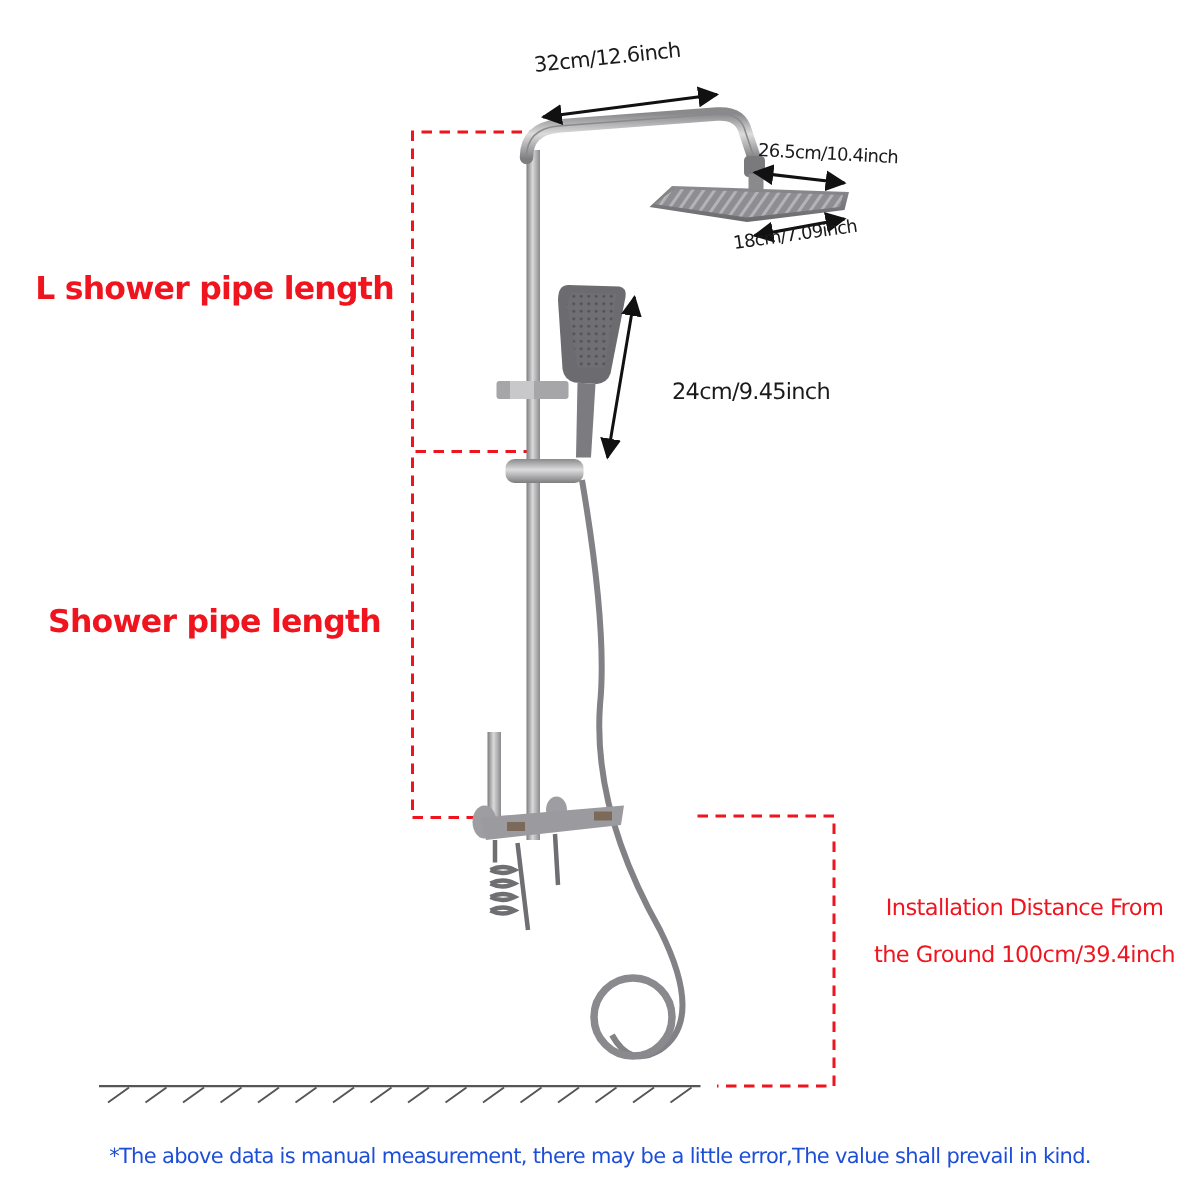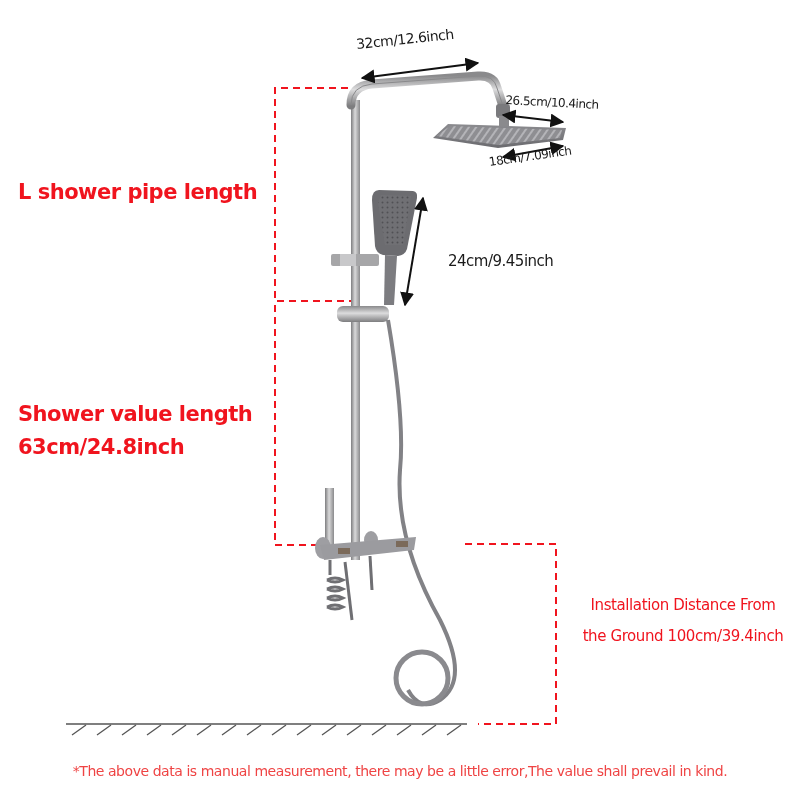--- a/index.html
+++ b/index.html
@@ -1,29 +1,29 @@
 <!DOCTYPE html>
 <html><head>
   <meta charset="utf-8">
   <style>
     html, body { margin: 0; padding: 0; background: #ffffff; }
     body { width: 800px; height: 800px; position: relative; overflow: hidden; font-family: "DejaVu Sans", sans-serif; }
     .canvas { position: absolute; left: 0; top: 0; width: 800px; height: 800px; }
-    .red-label { position: absolute; color: #f0141e; font-weight: bold; font-family: "DejaVu Sans", sans-serif; letter-spacing: -0.5px; }
+    .red-label { position: absolute; color: #f0141e; font-weight: bold; text-align: center; font-family: "DejaVu Sans", sans-serif; letter-spacing: -0.5px; }
     .red-label .l1, .red-label .l2 { display: block; white-space: nowrap; }
     .lbl-l { left: 18px; top: 176px; width: 250px; font-size: 21px; line-height: 33px; }
     .lbl-s { left: 18px; top: 398px; width: 250px; font-size: 21px; line-height: 33px; }
     .lbl-inst { position: absolute; left: 563px; top: 590px; width: 240px; color: #f0141e; font-size: 15px; line-height: 31px; text-align: center; font-family: "DejaVu Sans", sans-serif; letter-spacing: -0.4px; }
     .lbl-inst span { display: block; white-space: nowrap; }
     .dim { position: absolute; color: #1a1a1a; font-family: "DejaVu Sans", sans-serif; white-space: nowrap; letter-spacing: -0.5px; }
     .dim-32 { left: 357px; top: 36px; font-size: 14px; transform: rotate(-6deg); transform-origin: left bottom; }
     .dim-265 { left: 505px; top: 93px; font-size: 12px; transform: rotate(3deg); transform-origin: left bottom; }
     .dim-18 { left: 490px; top: 155px; font-size: 12px; transform: rotate(-8deg); transform-origin: left bottom; }
     .dim-24 { left: 420px; top: 252px; font-size: 15px; margin-left: 28px; }
-    .footnote { position: absolute; left: 0; top: 763px; width: 800px; text-align: center; color: #ef4444; font-size: 14px; font-family: "DejaVu Sans", sans-serif; letter-spacing: -0.45px; white-space: nowrap; }
+    .footnote { position: absolute; left: 0; top: 763px; width: 800px; text-align: center; color: #1d4ed8; font-size: 14px; font-family: "DejaVu Sans", sans-serif; letter-spacing: -0.45px; white-space: nowrap; }
   </style>
 </head>
 <body>
 
 <div class="canvas">
   <svg width="800" height="800" viewBox="0 0 800 800" xmlns="http://www.w3.org/2000/svg" style="position:absolute;left:0;top:0;">
     <defs>
       <linearGradient id="pipeGrad" x1="0" x2="1" y1="0" y2="0">
         <stop offset="0" stop-color="#7d7d7f"></stop>
         <stop offset="0.45" stop-color="#d9d9da"></stop>
@@ -138,22 +138,21 @@
 
   <div class="dim dim-32">32cm/12.6inch</div>
   <div class="dim dim-265">26.5cm/10.4inch</div>
   <div class="dim dim-18">18cm/7.09inch</div>
   <div class="dim dim-24">24cm/9.45inch</div>
 
   <div class="red-label lbl-l">
     <span class="l1">L shower pipe length</span>
   </div>
   <div class="red-label lbl-s">
-    <span class="l1">Shower value length</span>
-    <span class="l2">63cm/24.8inch</span>
+    <span class="l1">Shower pipe length</span>
   </div>
   <div class="lbl-inst">
     <span>Installation Distance From</span>
     <span>the Ground 100cm/39.4inch</span>
   </div>
 
   <div class="footnote">*The above data is manual measurement, there may be a little error,The value shall prevail in kind.</div>
 </div>
 
 </body></html>

